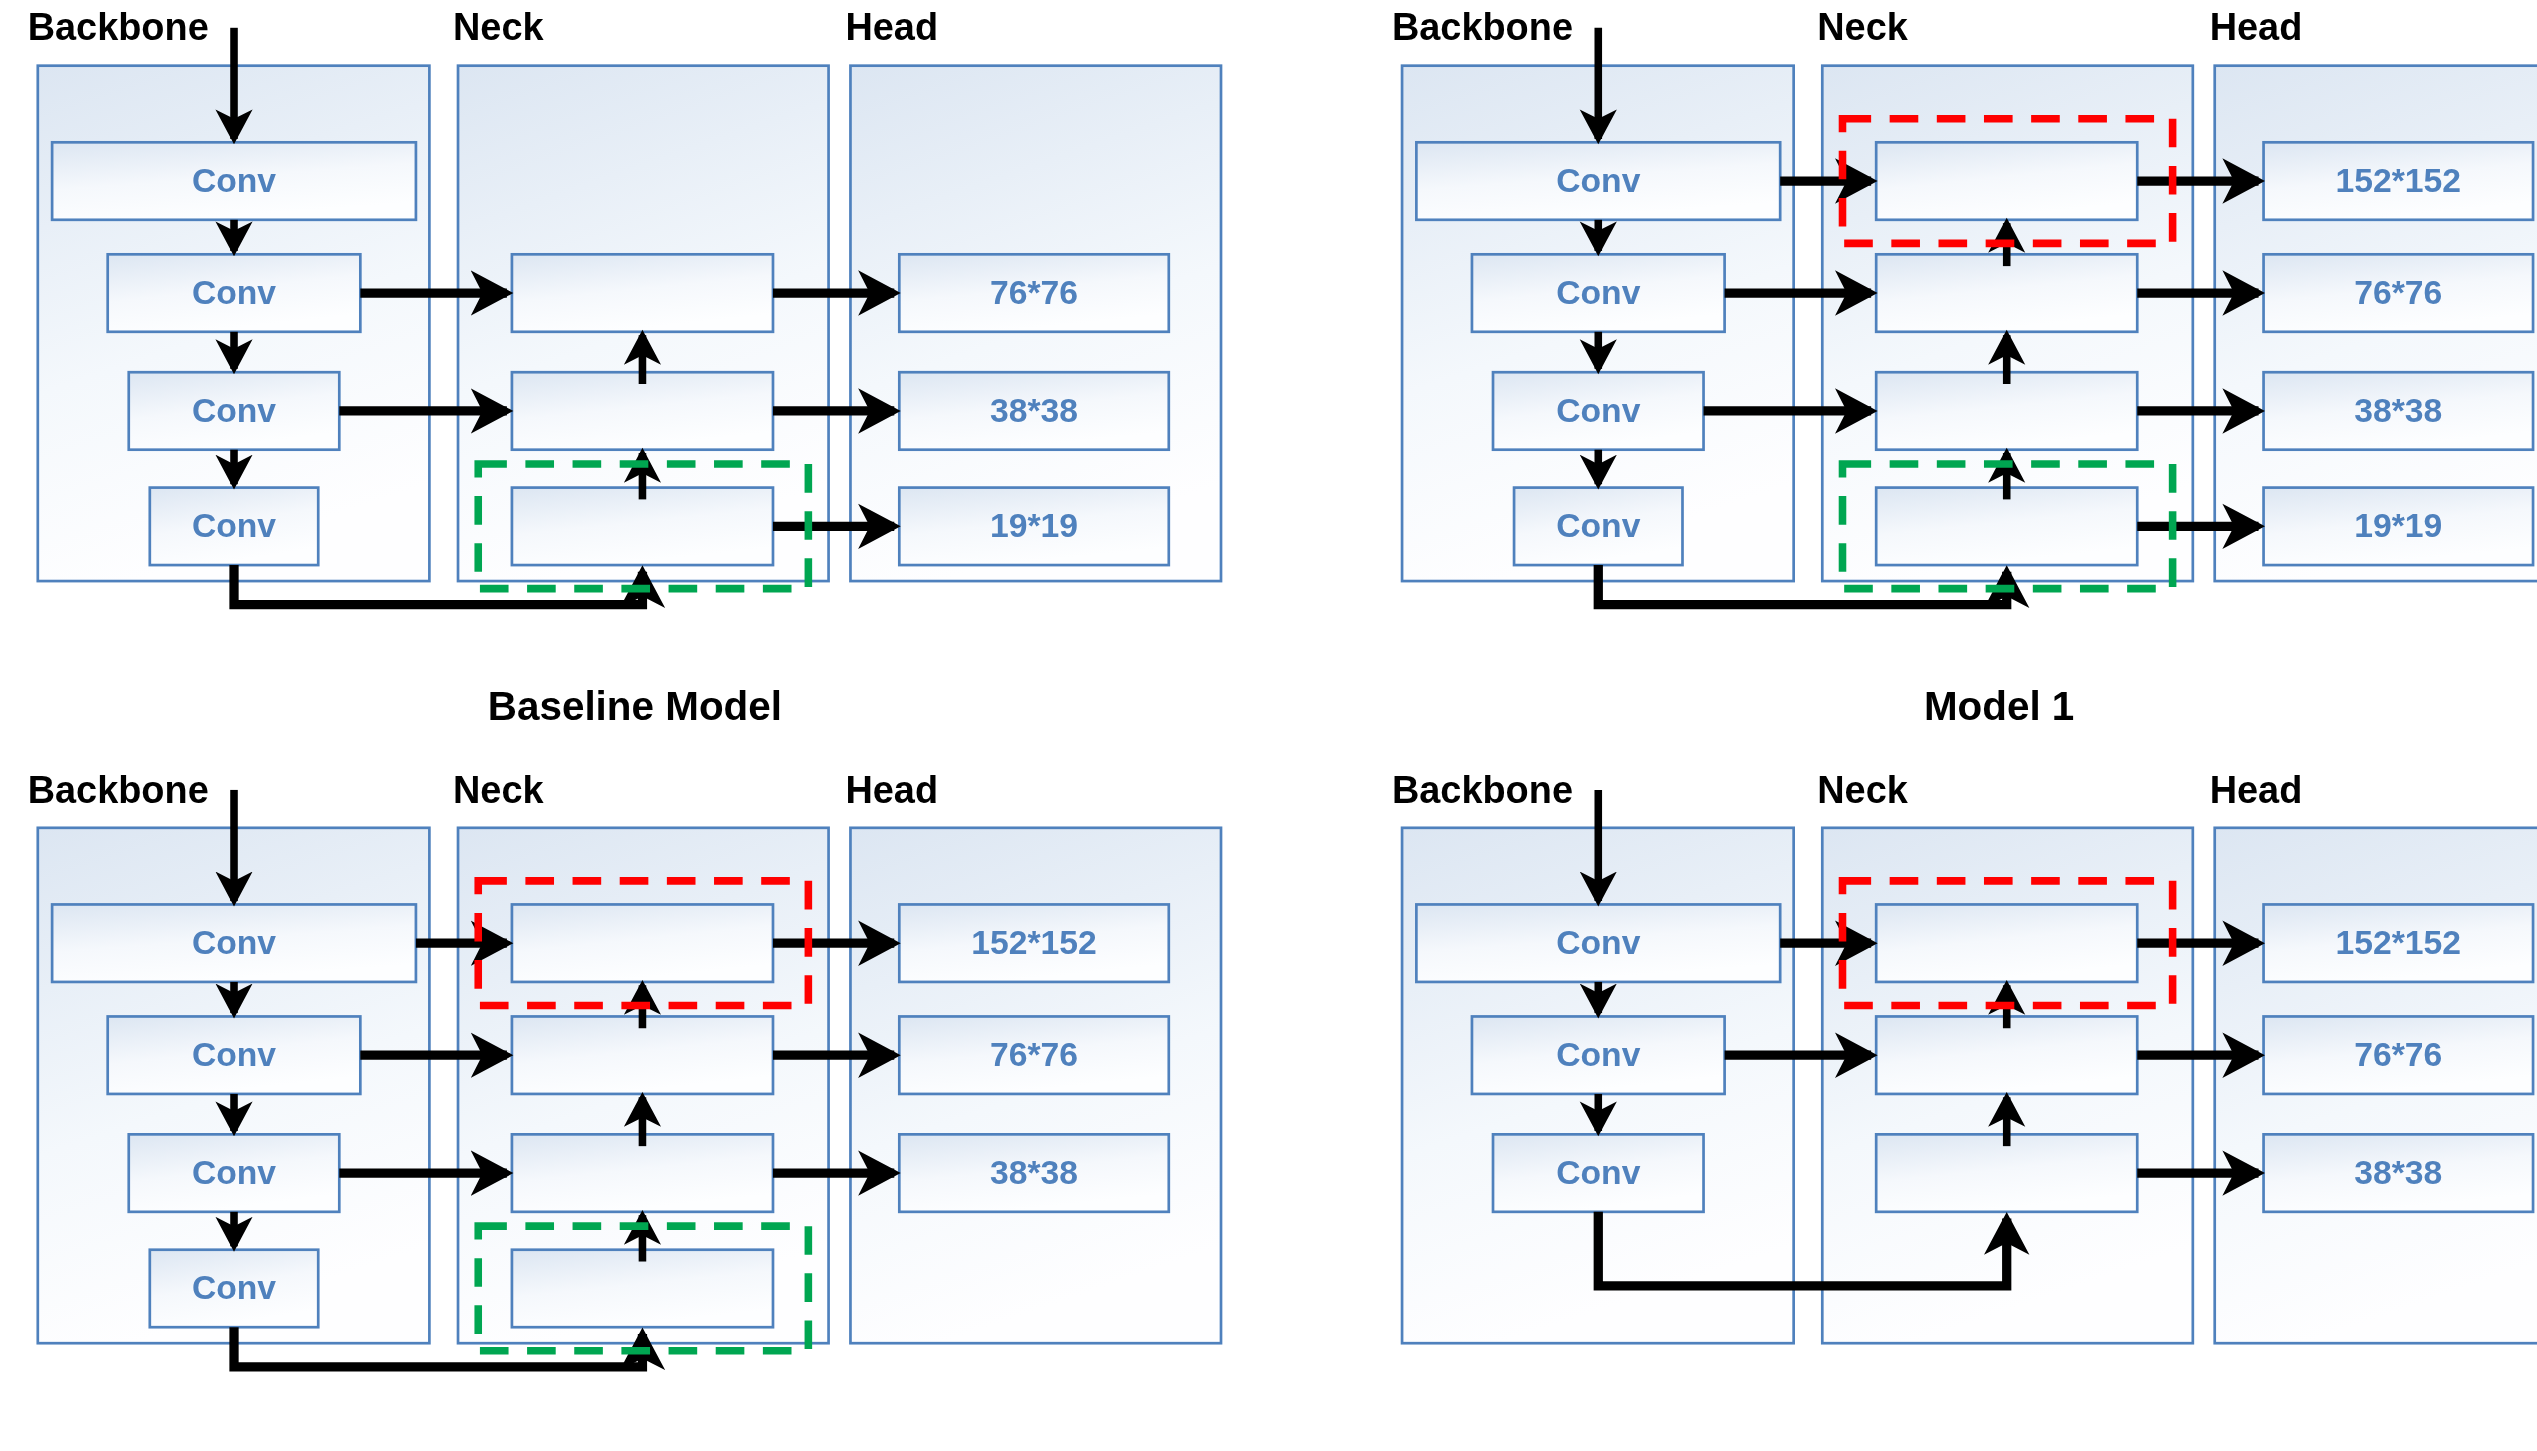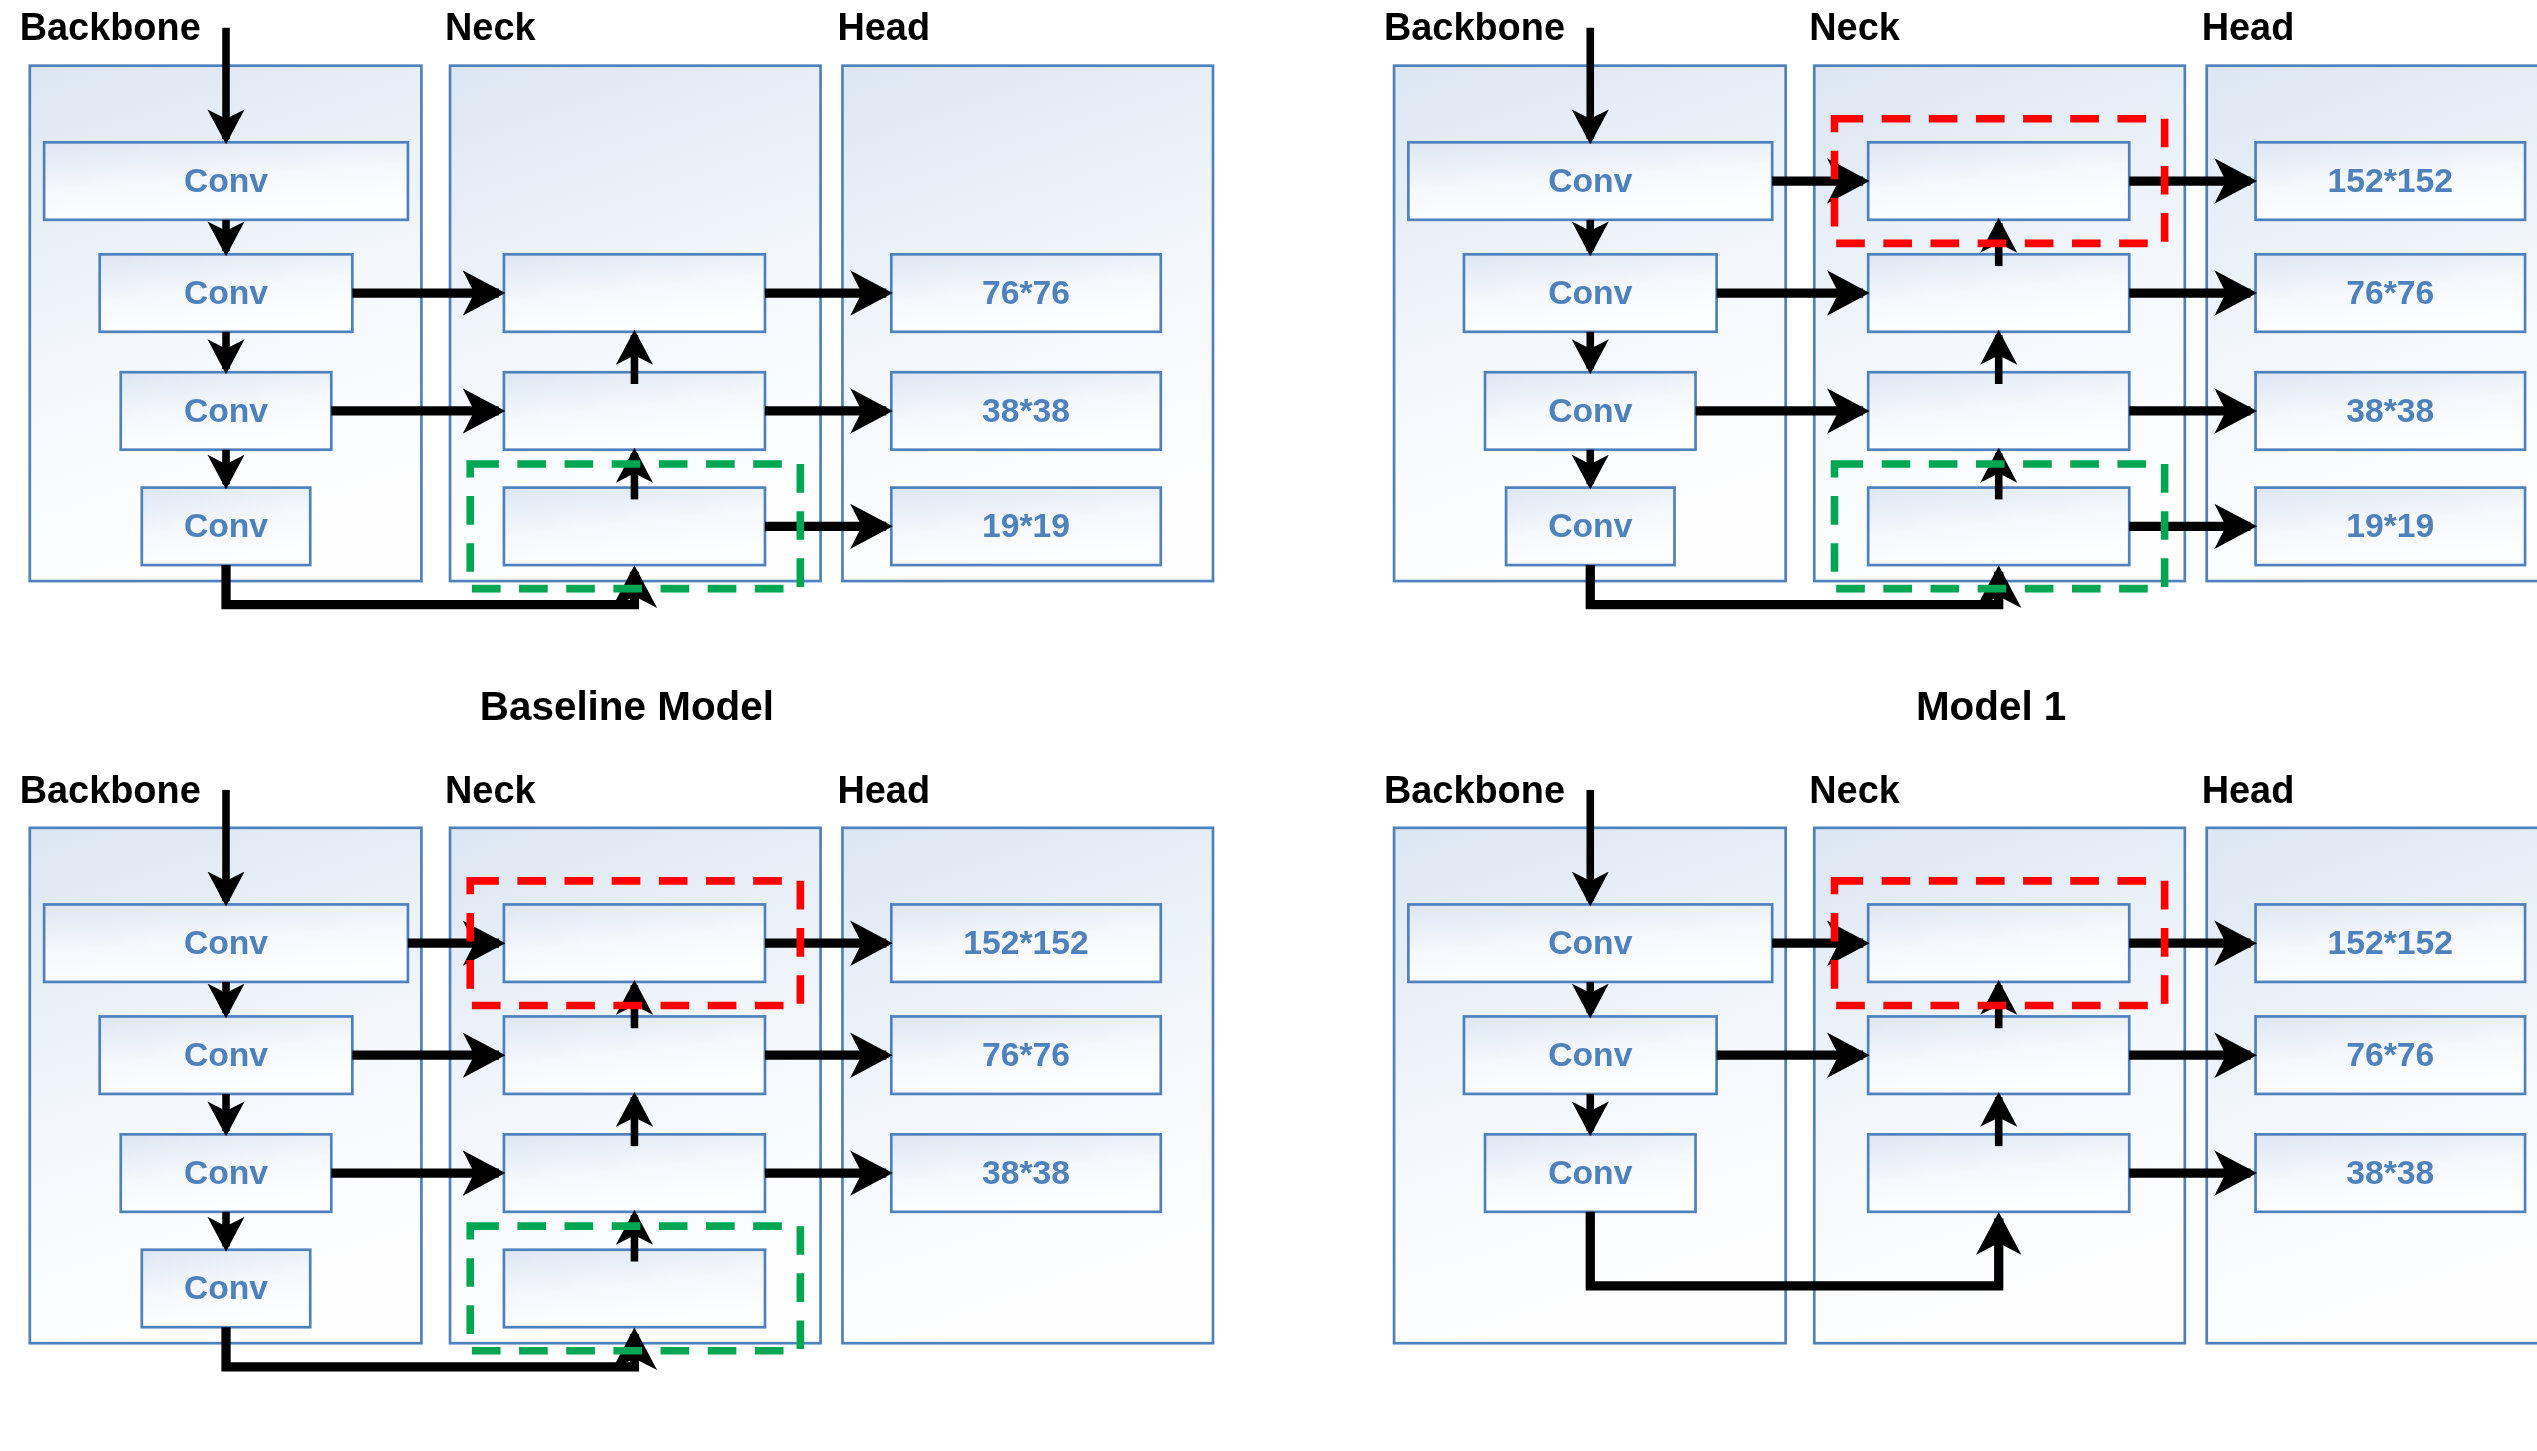--- a/index.html
+++ b/index.html
@@ -10,20 +10,21 @@
   body {
     width: 2538px;
     height: 1451px;
     font-family: "Liberation Sans", sans-serif;
     overflow: hidden;
   }
   #canvas {
     position: relative;
     width: 2130px;
     height: 1451px;
+    margin-left: 8px;
   }
   .panel-svg {
     position: absolute;
     top: 0;
     left: 0;
     width: 2538px;
     height: 1451px;
   }
   .section-label {
     font-family: "Liberation Sans", sans-serif;

